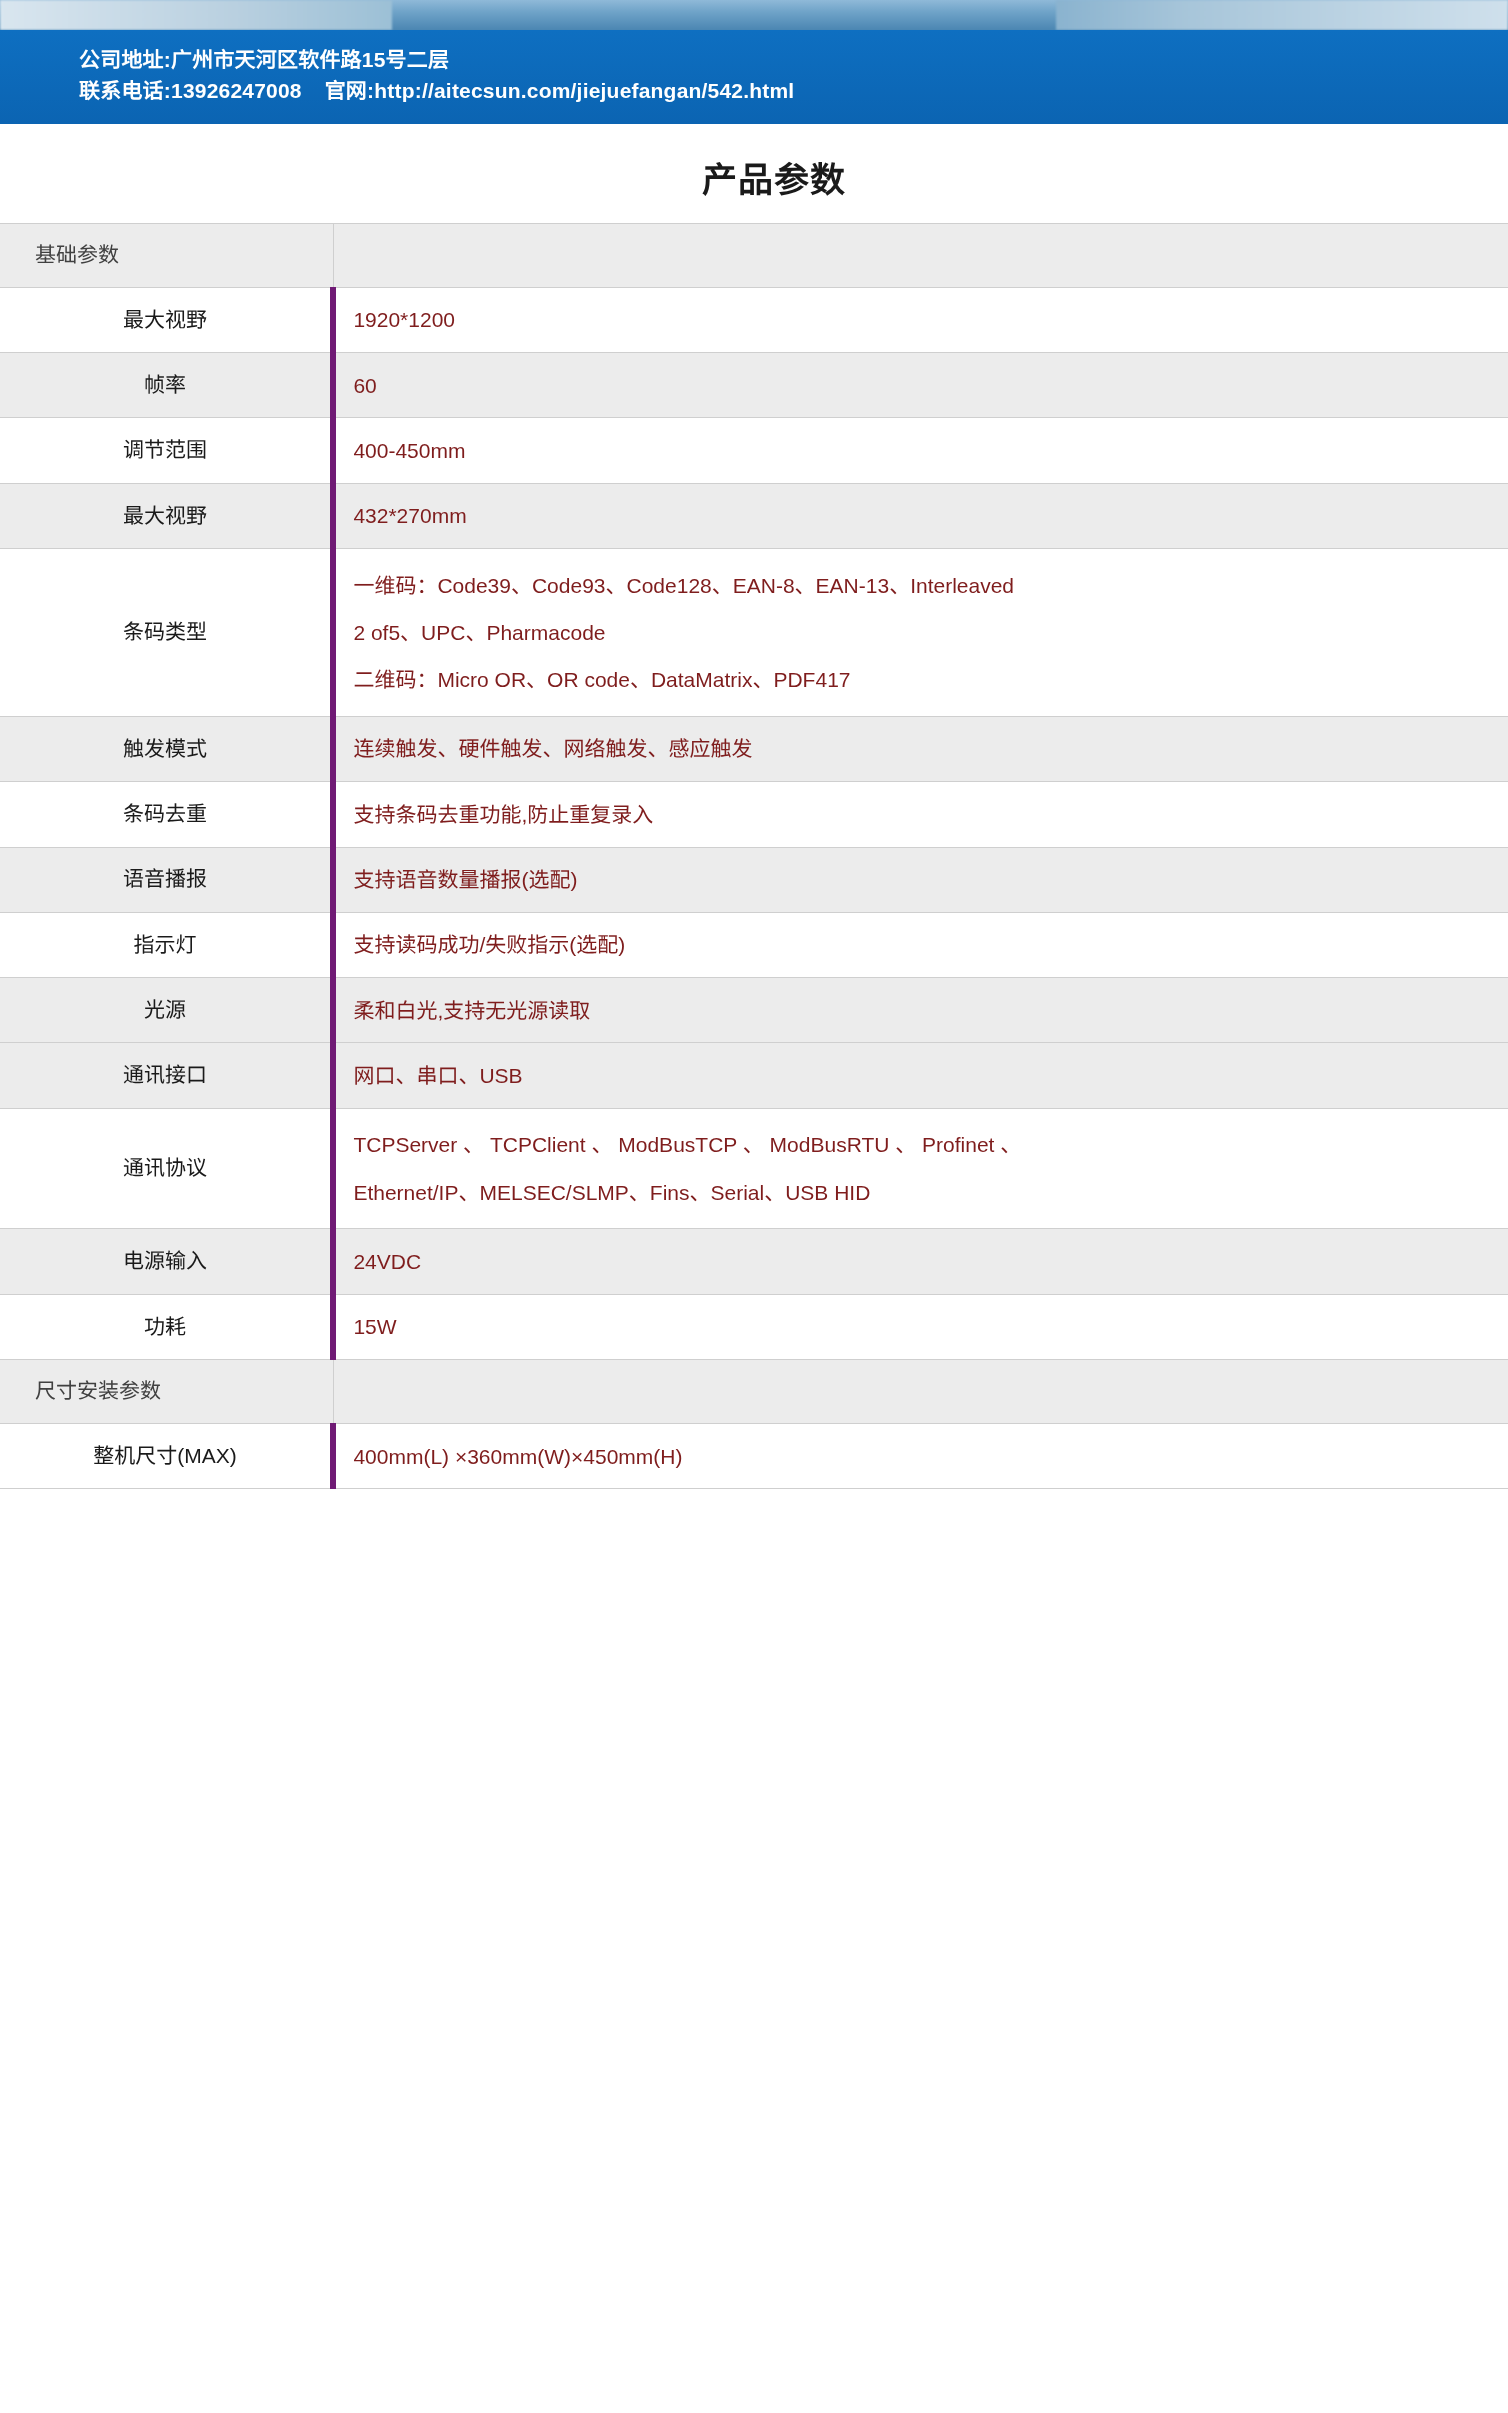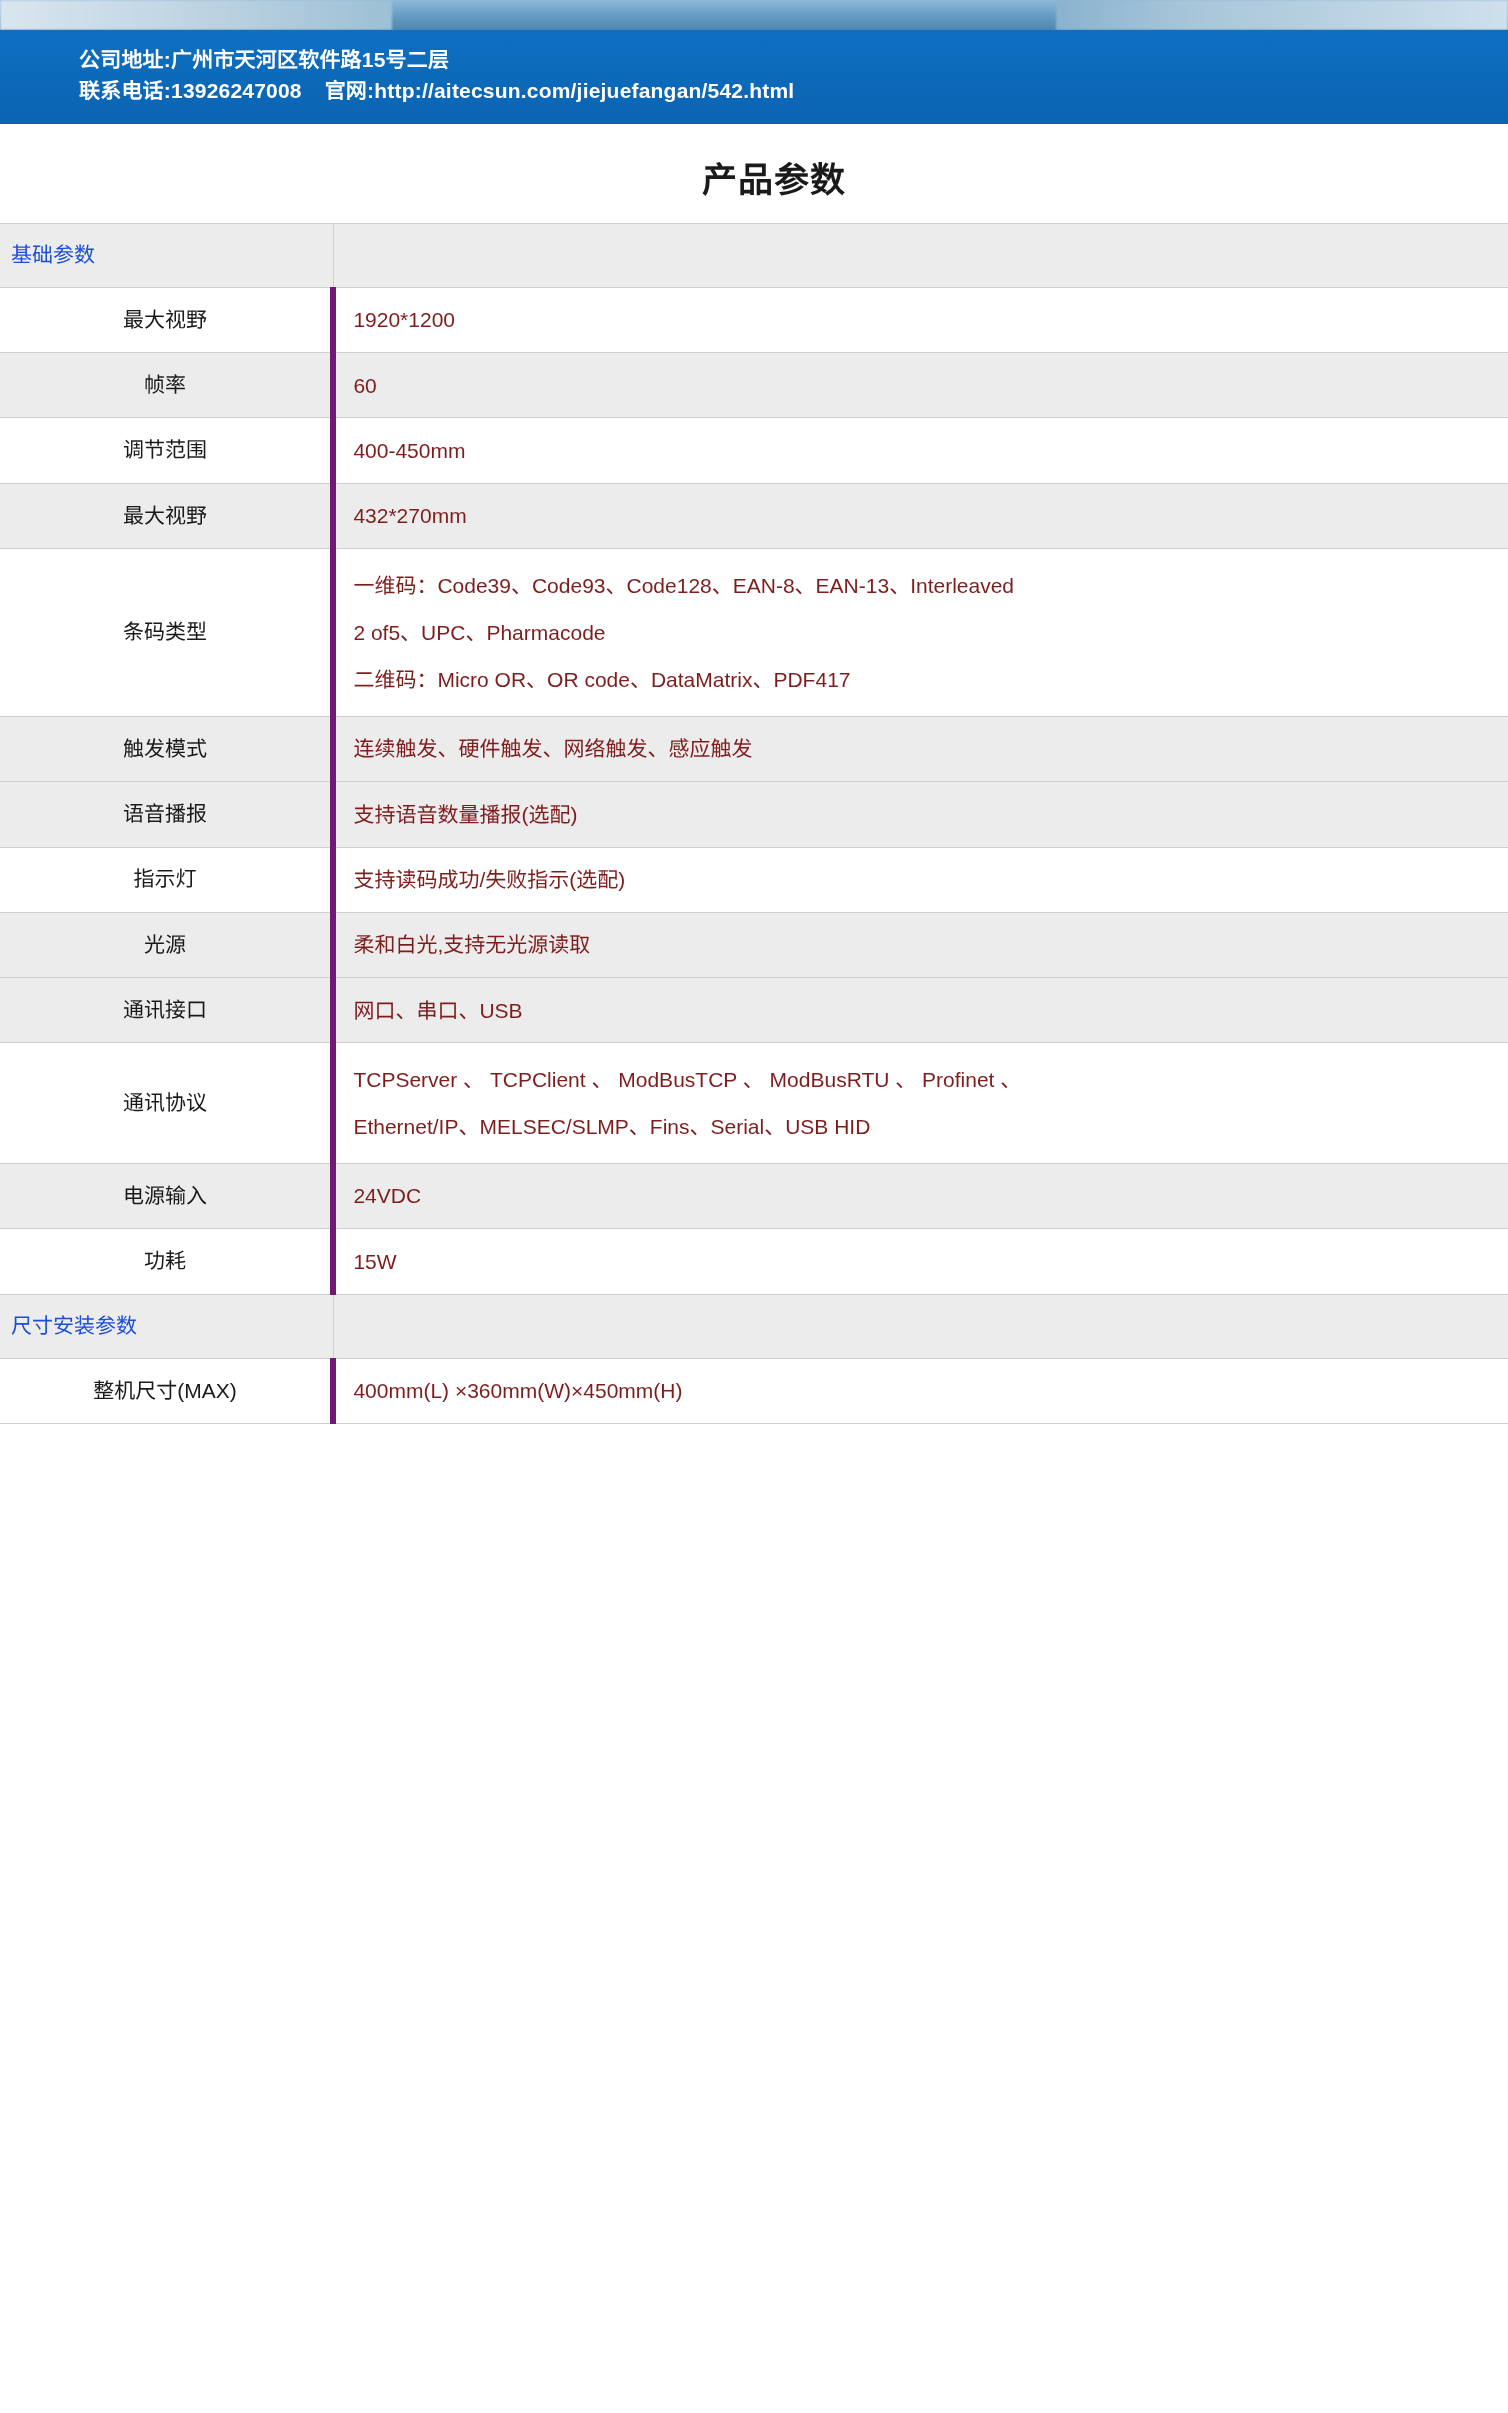--- a/index.html
+++ b/index.html
@@ -106,24 +106,24 @@
     line-height: 1.5;
     text-align: left;
   }
   .spec-table td.value.multiline {
     line-height: 2.25;
     padding-top: 12.6px;
     padding-bottom: 12.6px;
   }
   .spec-table td.section-label {
     text-align: left;
-    padding-left: 11px;
+    padding-left: 35px;
     font-size: 21px;
     border-right: 1px solid #cfcfcf;
-    color: #1d4ed8;
+    color: #404040;
   }
   .spec-table td.value.empty { }
   .spec-table tr:first-child td { border-top: 1px solid #cfcfcf; }
 
   .vline { display: block; }
 </style>
 </head>
 <body>
 
 <div class="photo-strip">
@@ -175,20 +175,24 @@
         <td class="value multiline">
           <span class="vline">一维码：Code39、Code93、Code128、EAN-8、EAN-13、Interleaved</span>
           <span class="vline">2 of5、UPC、Pharmacode</span>
           <span class="vline">二维码：Micro OR、OR code、DataMatrix、PDF417</span>
         </td>
       </tr>
       <tr class="row-alt">
         <td class="label">触发模式</td>
         <td class="value">连续触发、硬件触发、网络触发、感应触发</td>
       </tr>
+      <tr class="row-plain">
+        <td class="label">条码去重</td>
+        <td class="value">支持条码去重功能,防止重复录入</td>
+      </tr>
       <tr class="row-alt">
         <td class="label">语音播报</td>
         <td class="value">支持语音数量播报(选配)</td>
       </tr>
       <tr class="row-plain">
         <td class="label">指示灯</td>
         <td class="value">支持读码成功/失败指示(选配)</td>
       </tr>
       <tr class="row-alt">
         <td class="label">光源</td>

